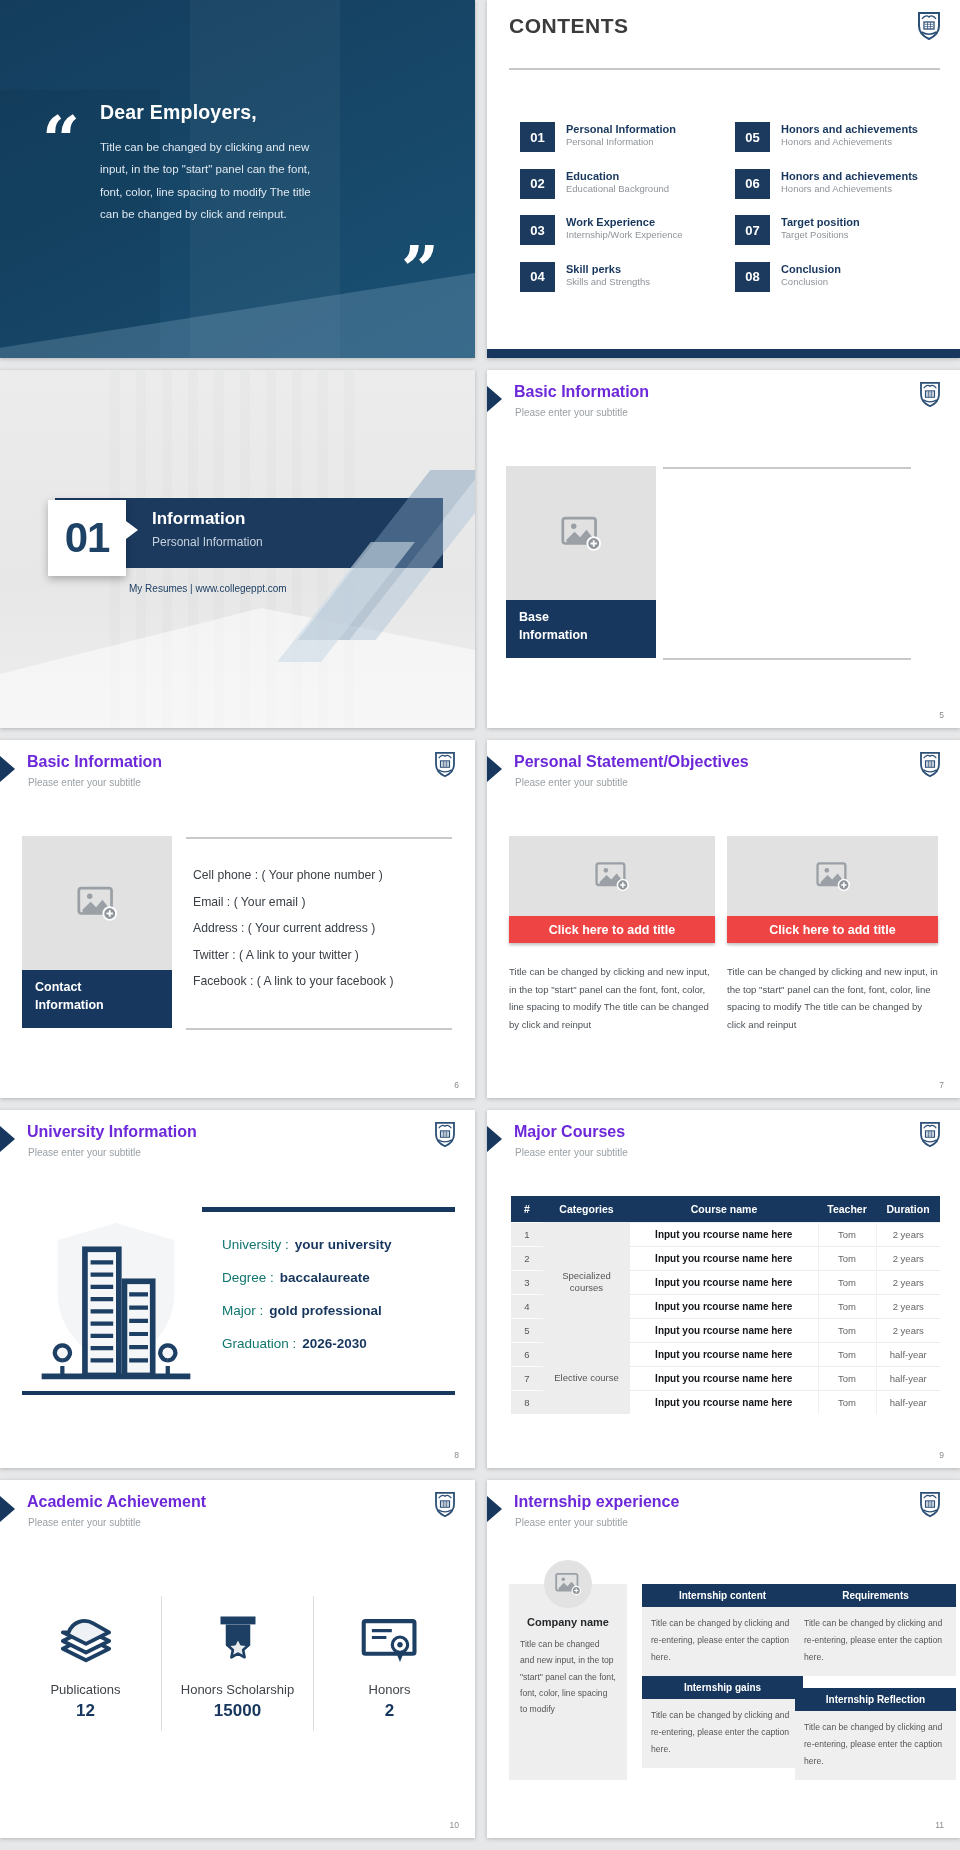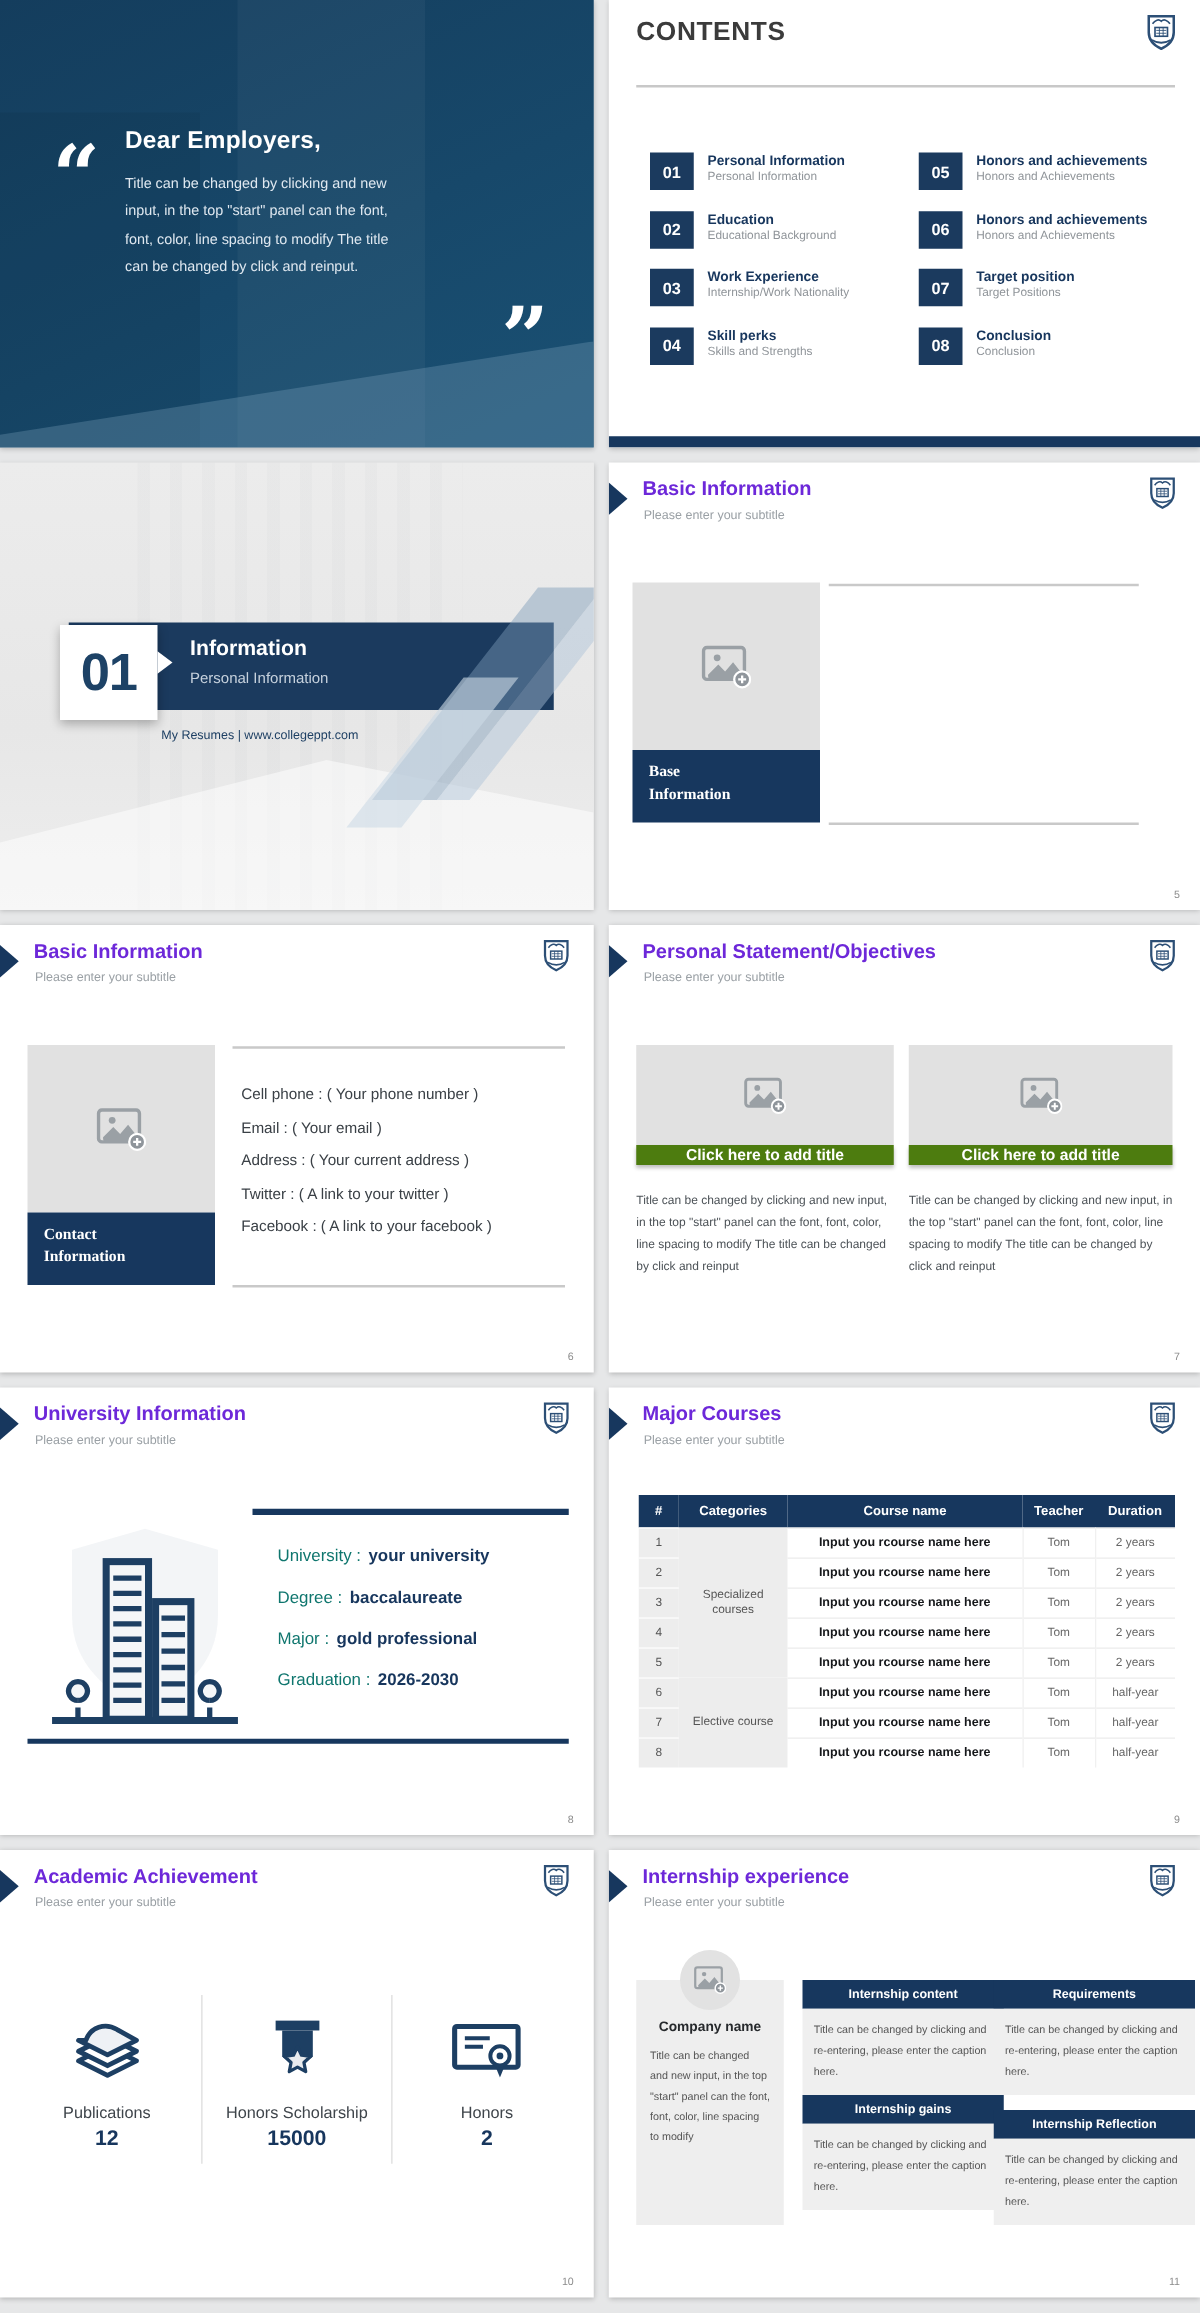--- a/index.html
+++ b/index.html
@@ -62,29 +62,29 @@
     border-top:13px solid transparent;border-bottom:13px solid transparent;border-left:15px solid #17375e;}
   .hdr-title{position:absolute;left:27px;top:13px;font-size:16px;font-weight:700;color:#6d28d9;}
   .hdr-sub{position:absolute;left:28px;top:37px;font-size:10px;color:#9aa0a5;}
   .crest{position:absolute;right:19px;top:11px;}
   .pagenum{position:absolute;right:16px;bottom:8px;font-size:8.5px;color:#8b8b8b;}
 
   
   .phbox{position:absolute;width:150px;}
   .phbox .img{height:134px;background:#e1e1e1;display:flex;align-items:center;justify-content:center;}
   .phbox .lbl{min-height:58px;background:#17375e;color:#fff;font-size:12.5px;font-weight:700;
-    padding:9px 13px;line-height:1.4;font-family:Liberation Serif, serif;}
+    padding:9px 13px;line-height:1.4;}
   .rule{position:absolute;height:2px;background:#c9c9c9;}
   .fields{position:absolute;font-size:12.2px;color:#3a4046;}
   .fields div{line-height:26.5px;}
 
   
   .st-card{position:absolute;top:96px;}
   .st-img{height:80px;background:#e1e1e1;display:flex;align-items:center;justify-content:center;}
-  .st-bar{height:16px;background:#4d7c0f;color:#fff;font-size:12.5px;font-weight:700;
+  .st-bar{height:27px;background:#ef4444;color:#fff;font-size:12.5px;font-weight:700;
     display:flex;align-items:center;justify-content:center;box-shadow:0 2px 3px rgba(0,0,0,.25);}
   .st-cap{margin-top:20px;font-size:9.6px;color:#4c5257;line-height:1.85;}
 
   
   .uni-panel{position:absolute;left:22px;top:99px;width:433px;height:183px;background:#fff;}
   .uni-topline{position:absolute;left:202px;top:97px;width:253px;height:5px;background:#17375e;}
   .uni-botline{position:absolute;left:22px;top:281px;width:433px;height:4px;background:#17375e;}
   .uni-fields{position:absolute;left:222px;top:118px;font-size:13.5px;}
   .uni-fields div{line-height:33px;}
   .uni-lab{color:#0f766e;}
@@ -203,21 +203,21 @@
         <div class="ct-num">06</div>
         <div class="ct-txt">
             <div class="ct-t1">Honors and achievements</div>
         <div class="ct-t2">Honors and Achievements</div>
           </div>
       </div>
       <div class="ct-item">
         <div class="ct-num">03</div>
         <div class="ct-txt">
             <div class="ct-t1">Work Experience</div>
-        <div class="ct-t2">Internship/Work Nationality</div>
+        <div class="ct-t2">Internship/Work Experience</div>
           </div>
       </div>
       <div class="ct-item">
         <div class="ct-num">07</div>
         <div class="ct-txt">
             <div class="ct-t1">Target position</div>
         <div class="ct-t2">Target Positions</div>
           </div>
       </div>
       <div class="ct-item">

